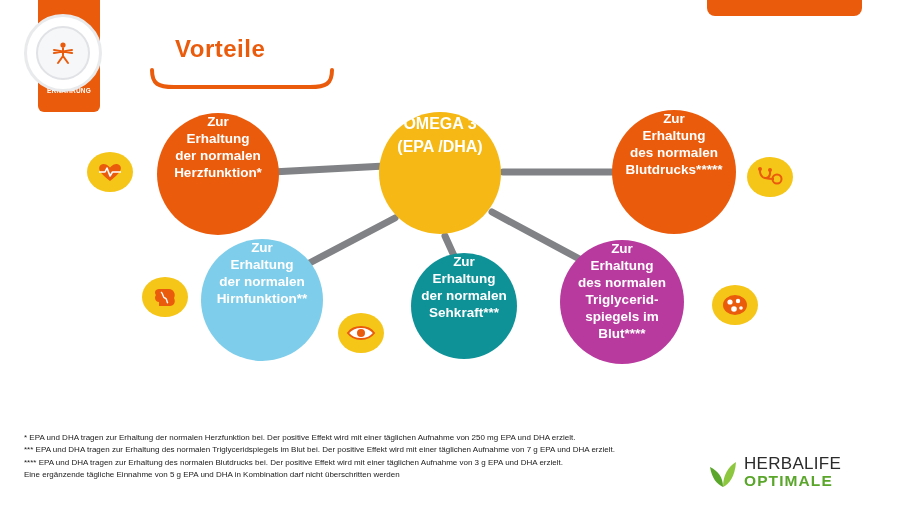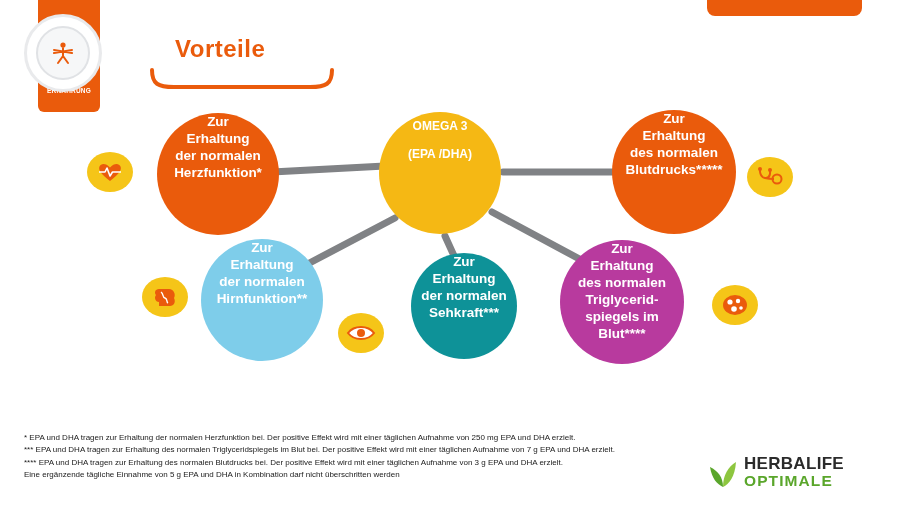--- a/index.html
+++ b/index.html
@@ -126,22 +126,22 @@
     font-weight: bold;
     box-sizing: border-box;
     line-height: 17px;
   }
   .node span { display: block; padding: 0 6px; white-space: pre-line; }
 
   .node-center {
     left: 379px; top: 112px;
     width: 122px; height: 122px;
     background: #f5b814;
-    font-size: 12px;
-    line-height: 28px;
+    font-size: 16px;
+    line-height: 23px;
   }
   .node-heart {
     left: 157px; top: 113px;
     width: 122px; height: 122px;
     background: #ea5b0c;
     font-size: 13.5px;
   }
   .node-brain {
     left: 201px; top: 239px;
     width: 122px; height: 122px;
@@ -211,21 +211,21 @@
     left: 0;
     top: 3px;
     width: 34px;
     height: 34px;
   }
   .logo-text {
     position: absolute;
     left: 38px;
     top: 2px;
     font-size: 17px;
-    font-weight: bold;
+    font-weight: normal;
     color: #2b2b2b;
     letter-spacing: .3px;
   }
   .logo-sub {
     position: absolute;
     left: 38px;
     top: 20px;
     font-size: 15.5px;
     font-weight: bold;
     color: #5aa62b;

